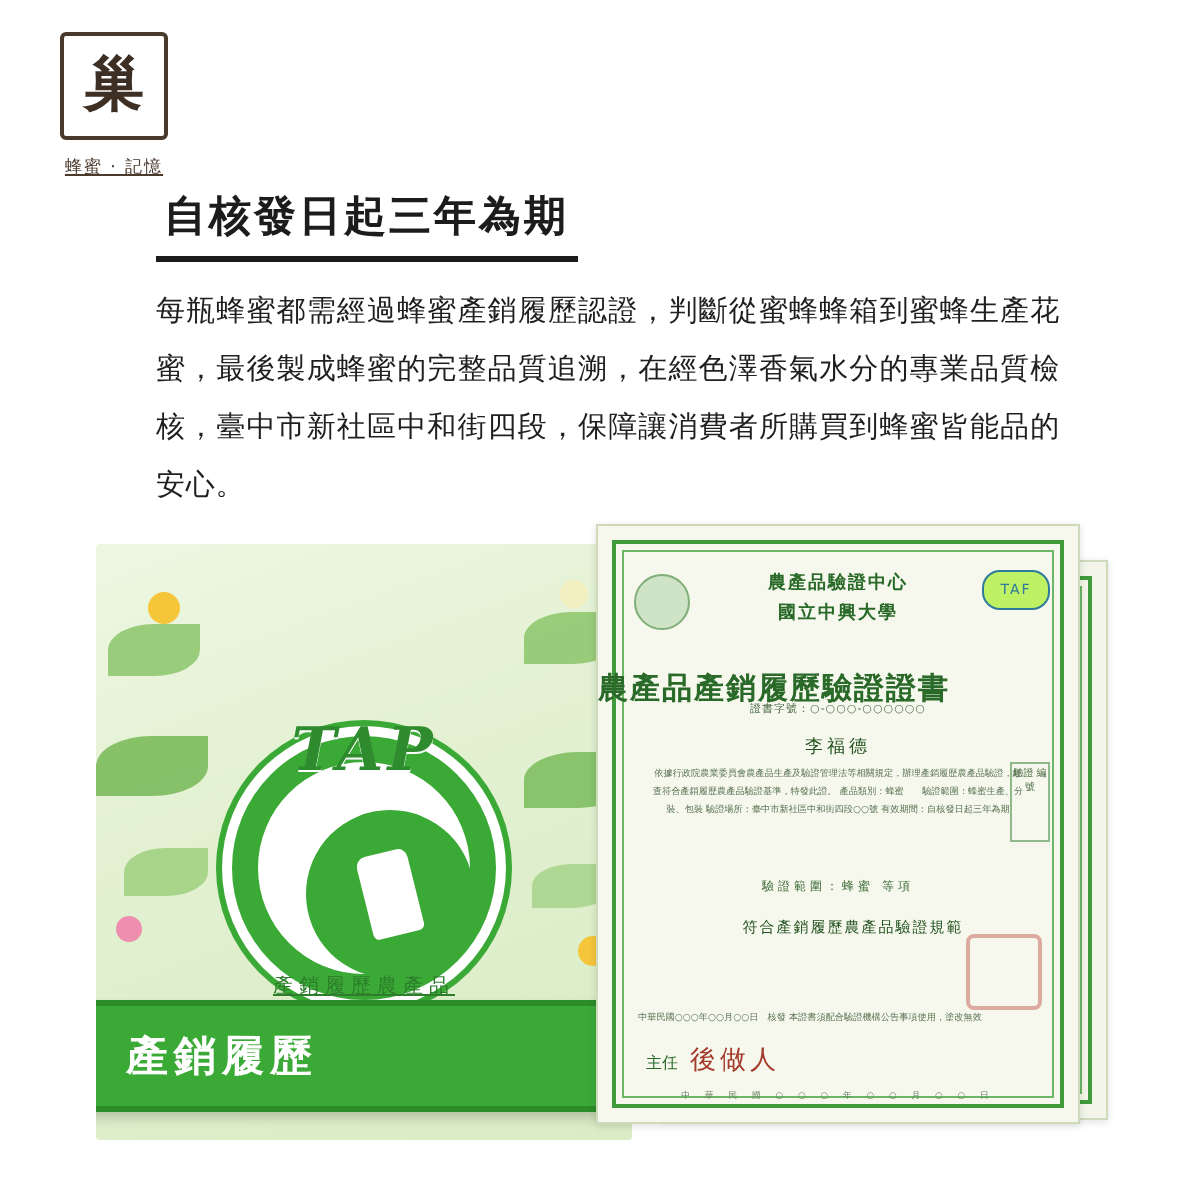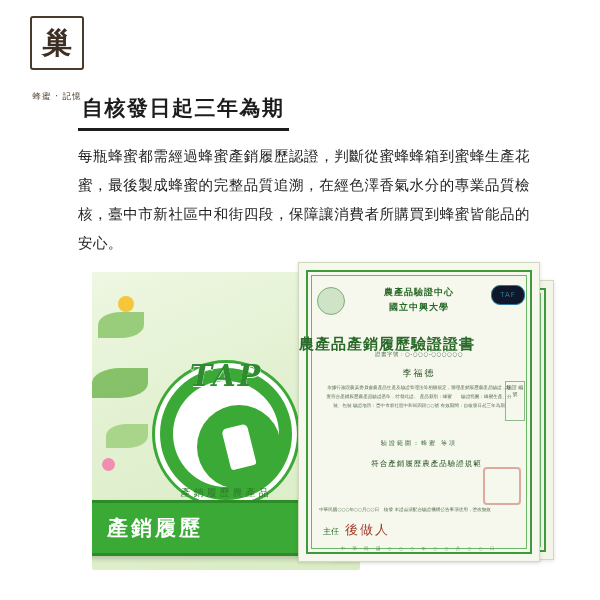--- a/index.html
+++ b/index.html
@@ -43,25 +43,26 @@
     left: 0; right: 0;
     top: 50%;
     transform: translateY(-50%);
     font-family: "DejaVu Serif", "Liberation Serif", serif;
     font-size: 30px;
     line-height: 1;
     color: #3d2f24;
     font-weight: bold;
   }
   .logo-caption {
-    margin-top: 21px;
+    margin-top: 8px;
     font-size: 8.5px;
     letter-spacing: 1px;
     color: #4a3a2c;
     white-space: nowrap;
+    text-decoration: underline;
   }
 
   
   .heading-wrap {
     position: absolute;
     left: 78px;
     top: 92px;
     width: 460px;
   }
   .heading {
@@ -100,21 +101,20 @@
   
   .tap-card {
     position: absolute;
     left: 0;
     top: 10px;
     width: 268px;
     height: 298px;
     background: linear-gradient(160deg,#eef7e2 0%, #e3f1d2 40%, #d9ecc4 100%);
     overflow: hidden;
     border-radius: 2px;
-    margin-left: 44px;
   }
   .leafdeco {
     position: absolute;
     border-radius: 50% 0 50% 0;
     opacity: 0.85;
   }
   .flower {
     position: absolute;
     border-radius: 50%;
   }
@@ -171,20 +171,21 @@
     text-shadow: 0 1px 0 #ffffff;
   }
   .tap-arc-text {
     position: absolute;
     left: 0; right: 0;
     top: 214px;
     text-align: center;
     font-size: 10px;
     color: #2e7d2c;
     letter-spacing: 3px;
+    text-decoration: underline;
   }
   .ribbon {
     position: absolute;
     left: -8px;
     right: -8px;
     top: 228px;
     height: 50px;
     background: #3aa935;
     border-top: 3px solid #2c8c28;
     border-bottom: 3px solid #2c8c28;
@@ -348,21 +349,21 @@
     top: 22px;
     width: 32px;
     height: 18px;
     border: 1px solid #2f7a9b;
     border-radius: 9px;
     color: #2f7a9b;
     font-size: 7px;
     text-align: center;
     line-height: 18px;
     letter-spacing: 1px;
-    background: #0f172a;
+    background: #bef264;
   }
   .cert-logo {
     position: absolute;
     left: 18px;
     top: 24px;
     width: 26px;
     height: 26px;
     border-radius: 50%;
     background: #cfe3c6;
     border: 1px solid #7fae77;

